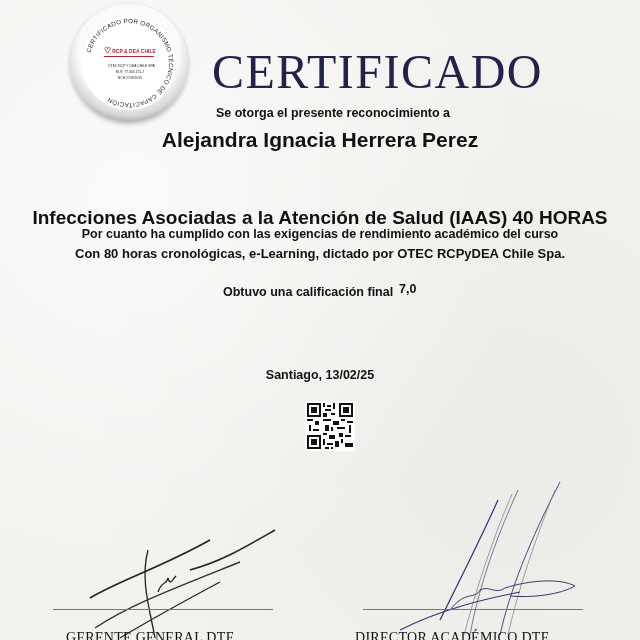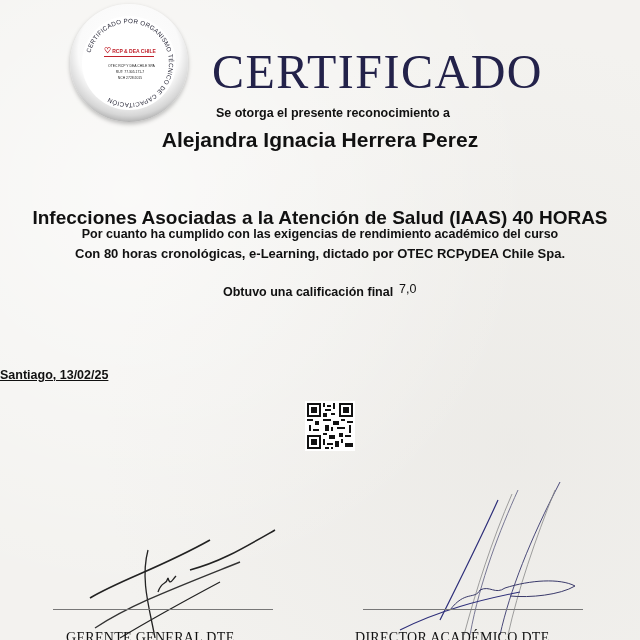--- a/index.html
+++ b/index.html
@@ -38,22 +38,22 @@
     position:absolute; left:212px; top:44px; width:250px; text-align:right;
     font-family:"Liberation Serif", serif; font-size:48px; letter-spacing:1.5px; color:#23224a;
   }
   .line { position:absolute; left:0; width:640px; text-align:center; font-weight:bold; white-space:nowrap; }
   .l1 { top:106px; font-size:12.5px;margin-left:13px; }
   .l2 { top:128px; font-size:21px; }
   .l3 { top:179px; font-size:12.5px;margin-top:48px; }
   .l4 { top:207px; font-size:19px; }
   .l5 { top:246px; font-size:13px; }
   .grade-label { position:absolute; left:183px; top:285px; font-size:12.5px; font-weight:bold;margin-left:40px; }
-  .grade-value { position:absolute; left:399px; top:282px; font-size:12.5px; font-weight:normal; }
-  .date { position:absolute; left:0; width:640px; top:368px; text-align:left; font-size:12.5px; font-weight:bold;text-decoration:underline; }
+  .grade-value { position:absolute; left:399px; top:282px; font-size:12.5px; font-weight:bold; }
+  .date { position:absolute; left:0; width:640px; top:368px; text-align:center; font-size:12.5px; font-weight:bold; }
   .qr { position:absolute; left:305px; top:401px; width:50px; height:50px; background:#fff; }
   .sig-line { position:absolute; top:609px; height:1px; background:#777; }
   .sig-label {
     position:absolute; top:630px; font-family:"Liberation Serif", serif; font-size:14px; color:#111;
     letter-spacing:0.3px; white-space:nowrap;
   }
   .sig { position:absolute; }
 </style>
 </head>
 <body>

